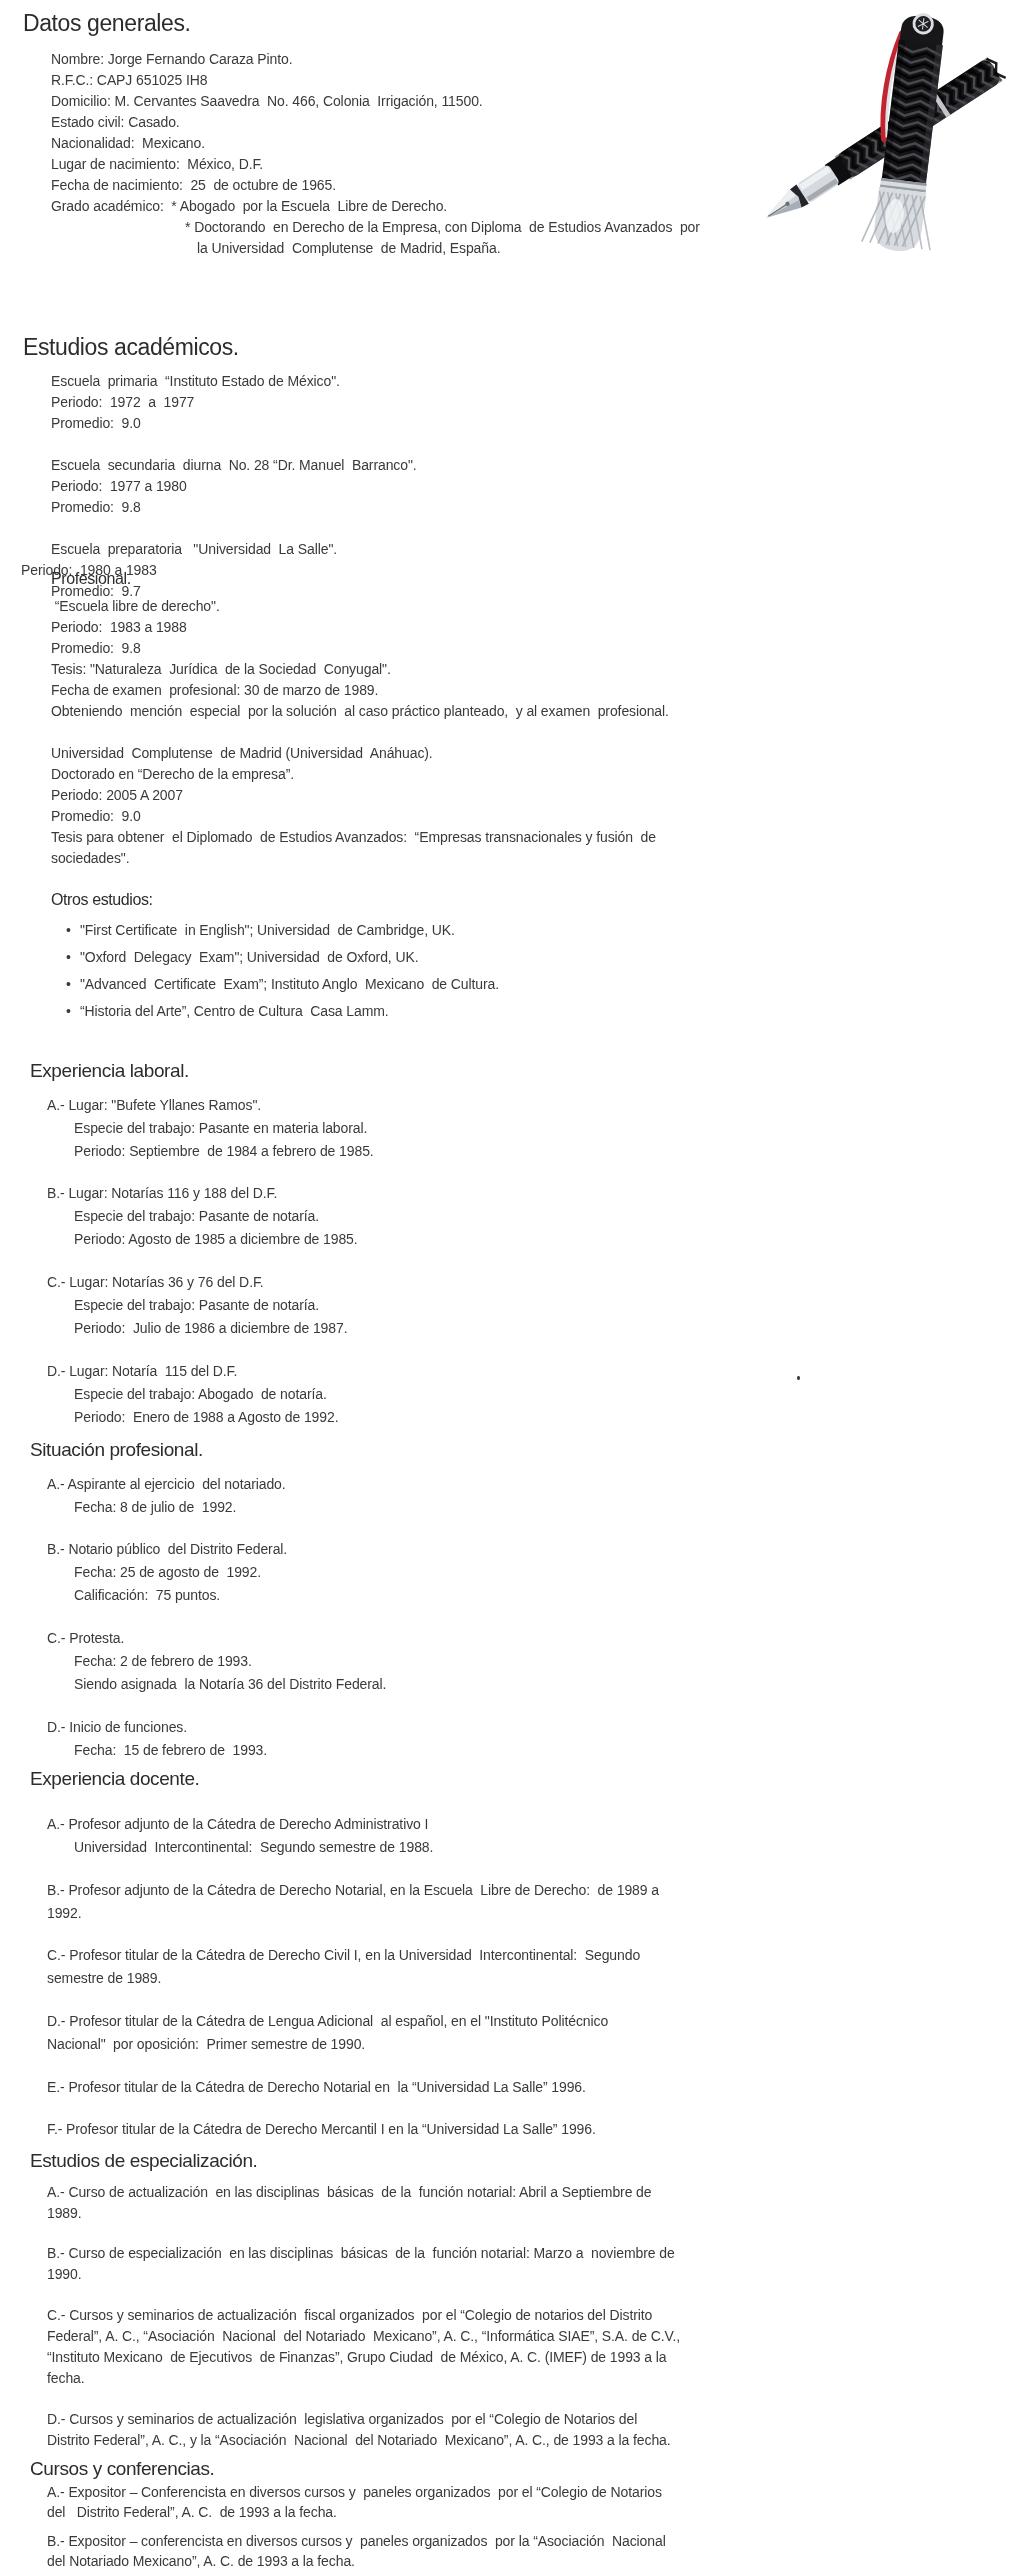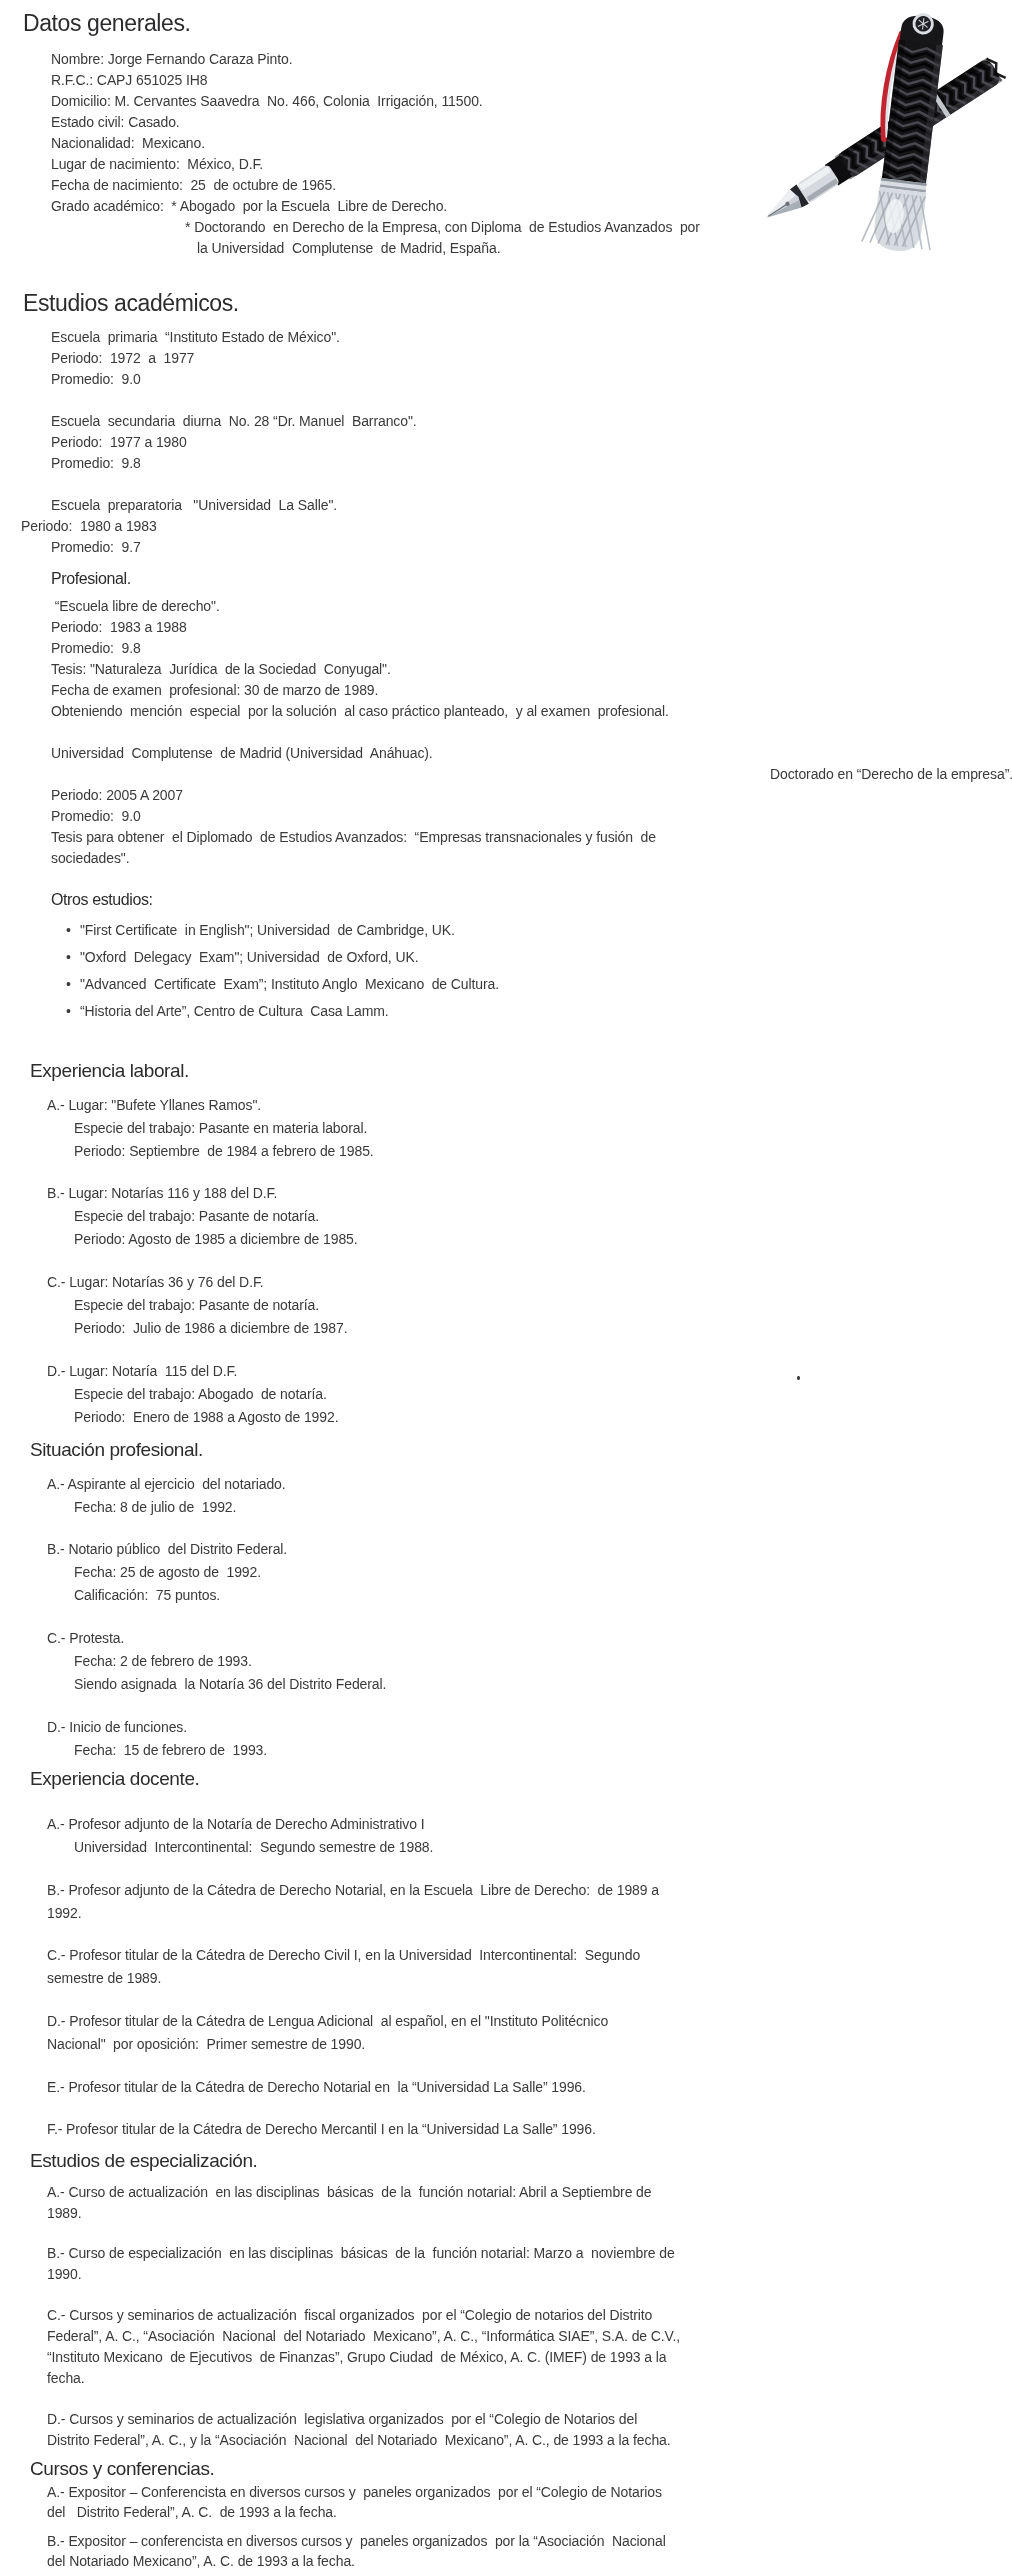--- a/index.html
+++ b/index.html
@@ -158,21 +158,21 @@
       <div class="ln k-b" style="line-height: 21px;">Domicilio: M. Cervantes Saavedra  No. 466, Colonia  Irrigación, 11500.</div>
       <div class="ln k-b" style="line-height: 21px;">Estado civil: Casado.</div>
       <div class="ln k-b" style="line-height: 21px;">Nacionalidad:  Mexicano.</div>
       <div class="ln k-b" style="line-height: 21px;">Lugar de nacimiento:  México, D.F.</div>
       <div class="ln k-b" style="line-height: 21px;">Fecha de nacimiento:  25  de octubre de 1965.</div>
       <div class="ln k-b" style="line-height: 21px;">Grado académico:  * Abogado  por la Escuela  Libre de Derecho.</div>
       <div class="ln k-g1" style="line-height: 21px;">* Doctorando  en Derecho de la Empresa, con Diploma  de Estudios Avanzados  por</div>
       <div class="ln k-g2" style="line-height: 21px;">la Universidad  Complutense  de Madrid, España.</div>
     </section>
     <section class="sec" style="top: 290px;">
-      <h2 class="h-main" style="margin-bottom: 9.8px;">Estudios académicos.</h2>
+      <h2 class="h-main" style="margin-bottom: 9.8px; margin-top: 44px;">Estudios académicos.</h2>
       <div class="ln k-b" style="line-height: 21px;">Escuela  primaria  “Instituto Estado de México".</div>
       <div class="ln k-b" style="line-height: 21px;">Periodo:  1972  a  1977</div>
       <div class="ln k-b" style="line-height: 21px;">Promedio:  9.0</div>
       <div style="height: 21px;"></div>
       <div class="ln k-b" style="line-height: 21px;">Escuela  secundaria  diurna  No. 28 “Dr. Manuel  Barranco".</div>
       <div class="ln k-b" style="line-height: 21px;">Periodo:  1977 a 1980</div>
       <div class="ln k-b" style="line-height: 21px;">Promedio:  9.8</div>
       <div style="height: 21px;"></div>
       <div class="ln k-b" style="line-height: 21px;">Escuela  preparatoria   "Universidad  La Salle".</div>
       <div class="ln k-b" style="line-height: 21px; padding-left: 21px;">Periodo:  1980 a 1983</div>
@@ -181,21 +181,21 @@
     <section class="sec" style="top: 570px;">
       <h2 class="h-sub" style="margin-bottom: 8.2px;">Profesional.</h2>
       <div class="ln k-b" style="line-height: 21px;"> “Escuela libre de derecho".</div>
       <div class="ln k-b" style="line-height: 21px;">Periodo:  1983 a 1988</div>
       <div class="ln k-b" style="line-height: 21px;">Promedio:  9.8</div>
       <div class="ln k-b" style="line-height: 21px;">Tesis: "Naturaleza  Jurídica  de la Sociedad  Conyugal".</div>
       <div class="ln k-b" style="line-height: 21px;">Fecha de examen  profesional: 30 de marzo de 1989.</div>
       <div class="ln k-b" style="line-height: 21px;">Obteniendo  mención  especial  por la solución  al caso práctico planteado,  y al examen  profesional.</div>
       <div style="height: 21px;"></div>
       <div class="ln k-b" style="line-height: 21px;">Universidad  Complutense  de Madrid (Universidad  Anáhuac).</div>
-      <div class="ln k-b" style="line-height: 21px; text-align: right;">Doctorado en “Derecho de la empresa”.</div>
+      <div class="ln k-b" style="line-height: 21px;">Doctorado en “Derecho de la empresa”.</div>
       <div class="ln k-b" style="line-height: 21px;">Periodo: 2005 A 2007</div>
       <div class="ln k-b" style="line-height: 21px;">Promedio:  9.0</div>
       <div class="ln k-b" style="line-height: 21px;">Tesis para obtener  el Diplomado  de Estudios Avanzados:  “Empresas transnacionales y fusión  de</div>
       <div class="ln k-b" style="line-height: 21px;">sociedades".</div>
     </section>
     <section class="sec" style="top: 891px;">
       <h2 class="h-sub" style="margin-bottom: 8.2px;">Otros estudios:</h2>
       <div class="ln k-u" style="line-height: 27px;"><span class="dot">•</span><span>"First Certificate  in English"; Universidad  de Cambridge, UK.</span></div>
       <div class="ln k-u" style="line-height: 27px;"><span class="dot">•</span><span>"Oxford  Delegacy  Exam"; Universidad  de Oxford, UK.</span></div>
       <div class="ln k-u" style="line-height: 27px;"><span class="dot">•</span><span>"Advanced  Certificate  Exam”; Instituto Anglo  Mexicano  de Cultura.</span></div>
@@ -230,21 +230,21 @@
       <div style="height: 19.7px;"></div>
       <div class="ln k-i" style="line-height: 23px;">C.- Protesta.</div>
       <div class="ln k-s" style="line-height: 23px;">Fecha: 2 de febrero de 1993.</div>
       <div class="ln k-s" style="line-height: 23px;">Siendo asignada  la Notaría 36 del Distrito Federal.</div>
       <div style="height: 19.7px;"></div>
       <div class="ln k-i" style="line-height: 23px;">D.- Inicio de funciones.</div>
       <div class="ln k-s" style="line-height: 23px;">Fecha:  15 de febrero de  1993.</div>
     </section>
     <section class="sec" style="top: 1768px;">
       <h2 class="h-main2" style="margin-bottom: 23px;">Experiencia docente.</h2>
-      <div class="ln k-i" style="line-height: 23px;">A.- Profesor adjunto de la Notaría de Derecho Administrativo I</div>
+      <div class="ln k-i" style="line-height: 23px;">A.- Profesor adjunto de la Cátedra de Derecho Administrativo I</div>
       <div class="ln k-s2" style="line-height: 23px;">Universidad  Intercontinental:  Segundo semestre de 1988.</div>
       <div style="height: 19.7px;"></div>
       <div class="ln k-i" style="line-height: 23px;">B.- Profesor adjunto de la Cátedra de Derecho Notarial, en la Escuela  Libre de Derecho:  de 1989 a</div>
       <div class="ln k-i" style="line-height: 23px;">1992.</div>
       <div style="height: 19.7px;"></div>
       <div class="ln k-i" style="line-height: 23px;">C.- Profesor titular de la Cátedra de Derecho Civil I, en la Universidad  Intercontinental:  Segundo</div>
       <div class="ln k-i" style="line-height: 23px;">semestre de 1989.</div>
       <div style="height: 19.7px;"></div>
       <div class="ln k-i" style="line-height: 23px;">D.- Profesor titular de la Cátedra de Lengua Adicional  al español, en el "Instituto Politécnico</div>
       <div class="ln k-i" style="line-height: 23px;">Nacional"  por oposición:  Primer semestre de 1990.</div>

